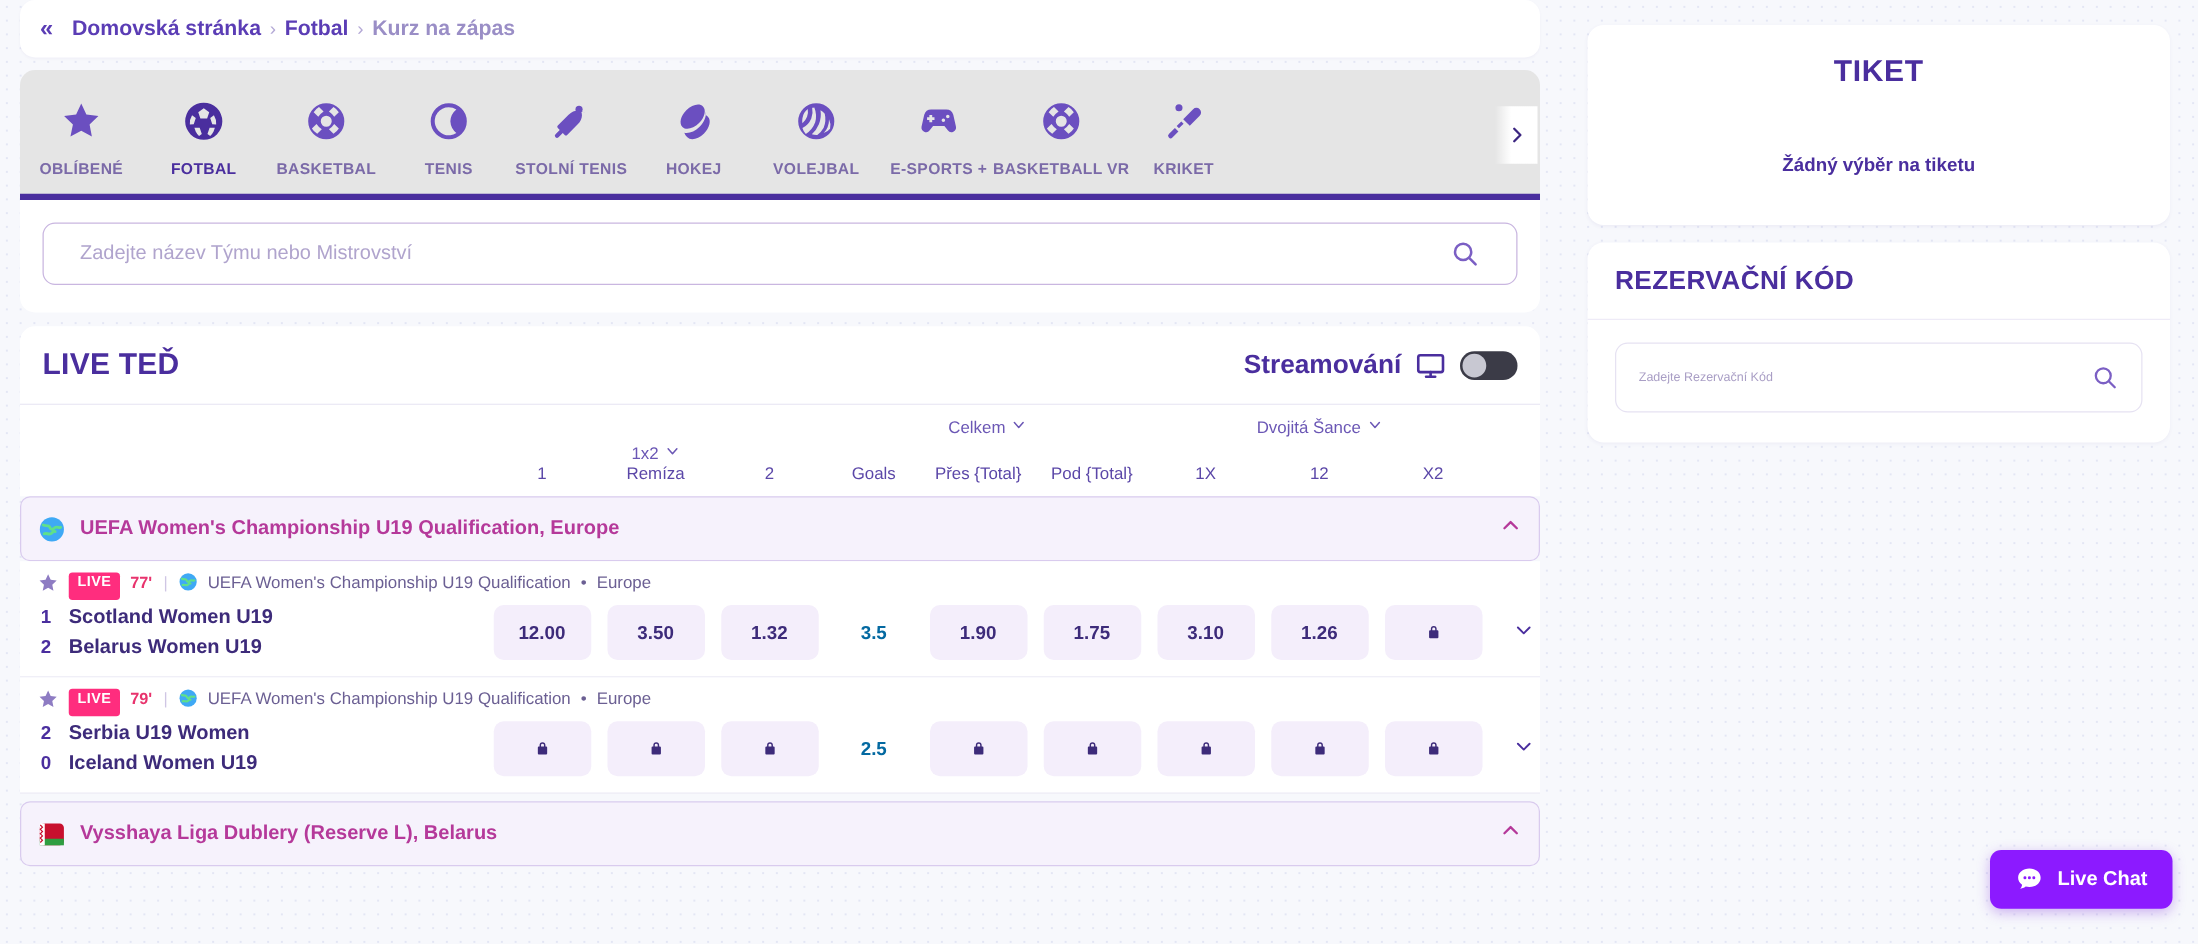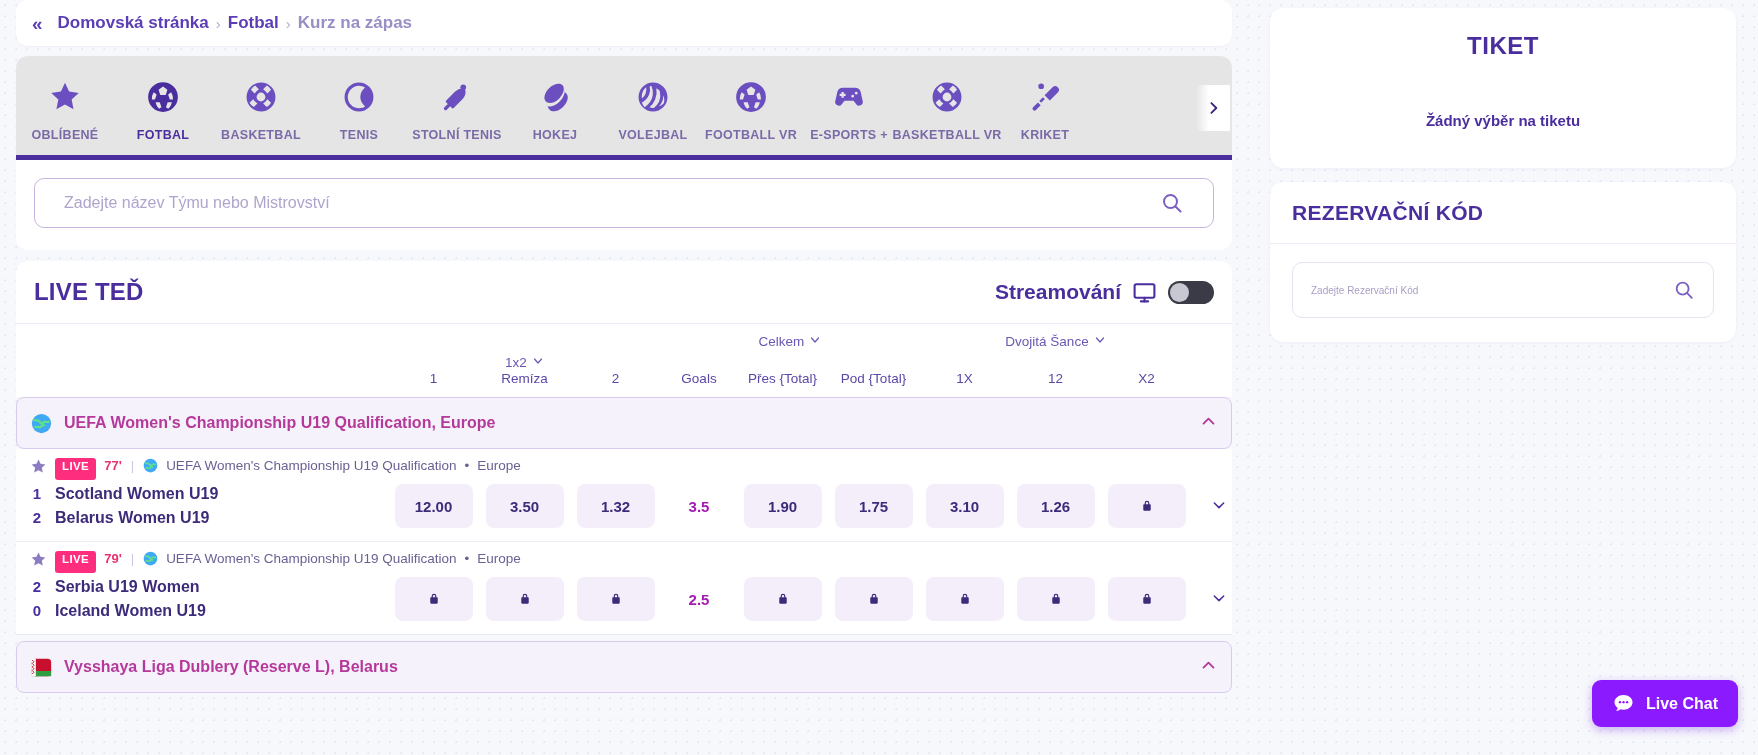--- a/index.html
+++ b/index.html
@@ -9,21 +9,21 @@
     font-family: "Liberation Sans", sans-serif;
     overflow: hidden;
   }
   body {
     background-image: radial-gradient(#e3e6f4 1px, transparent 1px);
     background-size: 11px 11px;
     position: relative;
   }
   .page { display: flex; width: 1758px; height: 755px; align-items: flex-start; }
   .left-col { width: 1248px; flex: 0 0 1248px; padding: 0; }
-  .right-col { width: 510px; flex: 0 0 510px; padding: 0 22px 0 22px; }
+  .right-col { width: 510px; flex: 0 0 510px; padding: 12px 22px 0 22px; }
 
   
   .breadcrumb-card {
     background: #ffffff;
     border-radius: 12px;
     margin: 0 16px;
     height: 46px;
     display: flex; align-items: center;
     padding: 0 16px;
     box-shadow: 0 1px 2px rgba(90,70,160,.05);
@@ -184,21 +184,21 @@
   .teams { flex: 0 0 372px; padding-left: 14px; }
   .team-line { display: flex; align-items: center; gap: 14px; line-height: 24px; }
   .score { color: #4a2e9e; font-size: 15px; font-weight: 700; width: 11px; text-align: right; }
   .tname { color: #3d2b7a; font-size: 16px; font-weight: 700; cursor: pointer; }
   .odd {
     width: 78px; height: 44px; border-radius: 8px;
     background: #f4eefb;
     display: flex; align-items: center; justify-content: center;
     font-size: 15px; font-weight: 700; color: #3d2b7a; cursor: pointer;
   }
-  .goals-val { font-size: 15px; font-weight: 700; color: #a21caf; }
+  .goals-val { font-size: 15px; font-weight: 700; color: #0369a1; }
   .row-chev { color: #4a2e9e; font-size: 15px; cursor: pointer; }
 
   
   .panel {
     background: #ffffff; border-radius: 13px;
     box-shadow: 0 1px 3px rgba(90,70,160,.06);
   }
   .tiket-panel {
     height: 160px; margin-top: 8px;
     display: flex; flex-direction: column; align-items: center;
@@ -318,28 +318,20 @@
 
         <div class="sport">
           <span class="ic">
             <svg width="34" height="34" viewBox="0 0 24 24" fill="currentColor">
                 <path d="M12 1.8A10.2 10.2 0 1 0 22.2 12 10.2 10.2 0 0 0 12 1.8zm-1.1 2.4a13 13 0 0 1 .5 8.4 13 13 0 0 1-5.3 6.6 7.9 7.9 0 0 1-1.9-3.4 10.6 10.6 0 0 0 5-5.4 10.6 10.6 0 0 0 .5-6A7.8 7.8 0 0 1 10.9 4.2zM4.2 10.3a7.9 7.9 0 0 1 3-5.2 8.4 8.4 0 0 1-.4 4.4 8.5 8.5 0 0 1-2.6 3.6 8 8 0 0 1 0-2.8zm8.4 9.4a8.3 8.3 0 0 1-3.1-.4 15 15 0 0 0 4-5.6 15 15 0 0 0 .9-7.9 7.9 7.9 0 0 1 2.4 1.9 13 13 0 0 1-.6 7.9 13 13 0 0 1-3.6 4.1zm3.6-1a10.6 10.6 0 0 0 2.2-3.3 10.6 10.6 0 0 0 .8-4.6 7.9 7.9 0 0 1 .6 5.4 7.9 7.9 0 0 1-3.6 2.5z"></path>
               </svg>
           </span>
           <span class="lbl">VOLEJBAL</span>
         </div>
 
-        <div class="sport">
-          <span class="ic">
-            <svg width="34" height="34" viewBox="0 0 24 24" fill="currentColor">
-                <path d="M12 1.5A10.5 10.5 0 1 0 22.5 12 10.51 10.51 0 0 0 12 1.5zm0 3.1l3.1 2.25-1.2 3.65h-3.8L8.9 6.85zM5.4 8.6l2.1 1.55-1.15 3.6-2.2.02A8.4 8.4 0 0 1 5.4 8.6zm2.05 9.25l-.72-2.2 2.97-.02 1.2 3.6-1.55 1.15a8.45 8.45 0 0 1-1.9-2.53zm8.2 2.52l-1.55-1.14 1.2-3.6 2.97.02-.72 2.2a8.45 8.45 0 0 1-1.9 2.52zm3.35-6.6l-2.2-.02-1.15-3.6L17.75 8.6a8.4 8.4 0 0 1 1.25 5.17z"></path>
-              </svg>
-          </span>
-          <span class="lbl">FOOTBALL VR</span>
-        </div>
 
         <div class="sport">
           <span class="ic">
             <svg width="34" height="34" viewBox="0 0 24 24" fill="currentColor">
                 <path d="M20.2 8.3A4.1 4.1 0 0 0 16.3 5.4H7.7A4.1 4.1 0 0 0 3.8 8.3L2.3 15a2.6 2.6 0 0 0 4.6 2.1l1.9-2.4h6.4l1.9 2.4a2.6 2.6 0 0 0 4.6-2.1zM9.6 11.3H8.3v1.3H6.7v-1.3H5.4V9.7h1.3V8.4h1.6v1.3h1.3zm5 1.1a1 1 0 1 1 1-1 1 1 0 0 1-1 1zm2.5-2.1a1 1 0 1 1 1-1 1 1 0 0 1-1 1z"></path>
               </svg>
           </span>
           <span class="lbl">E-SPORTS +</span>
         </div>
 

